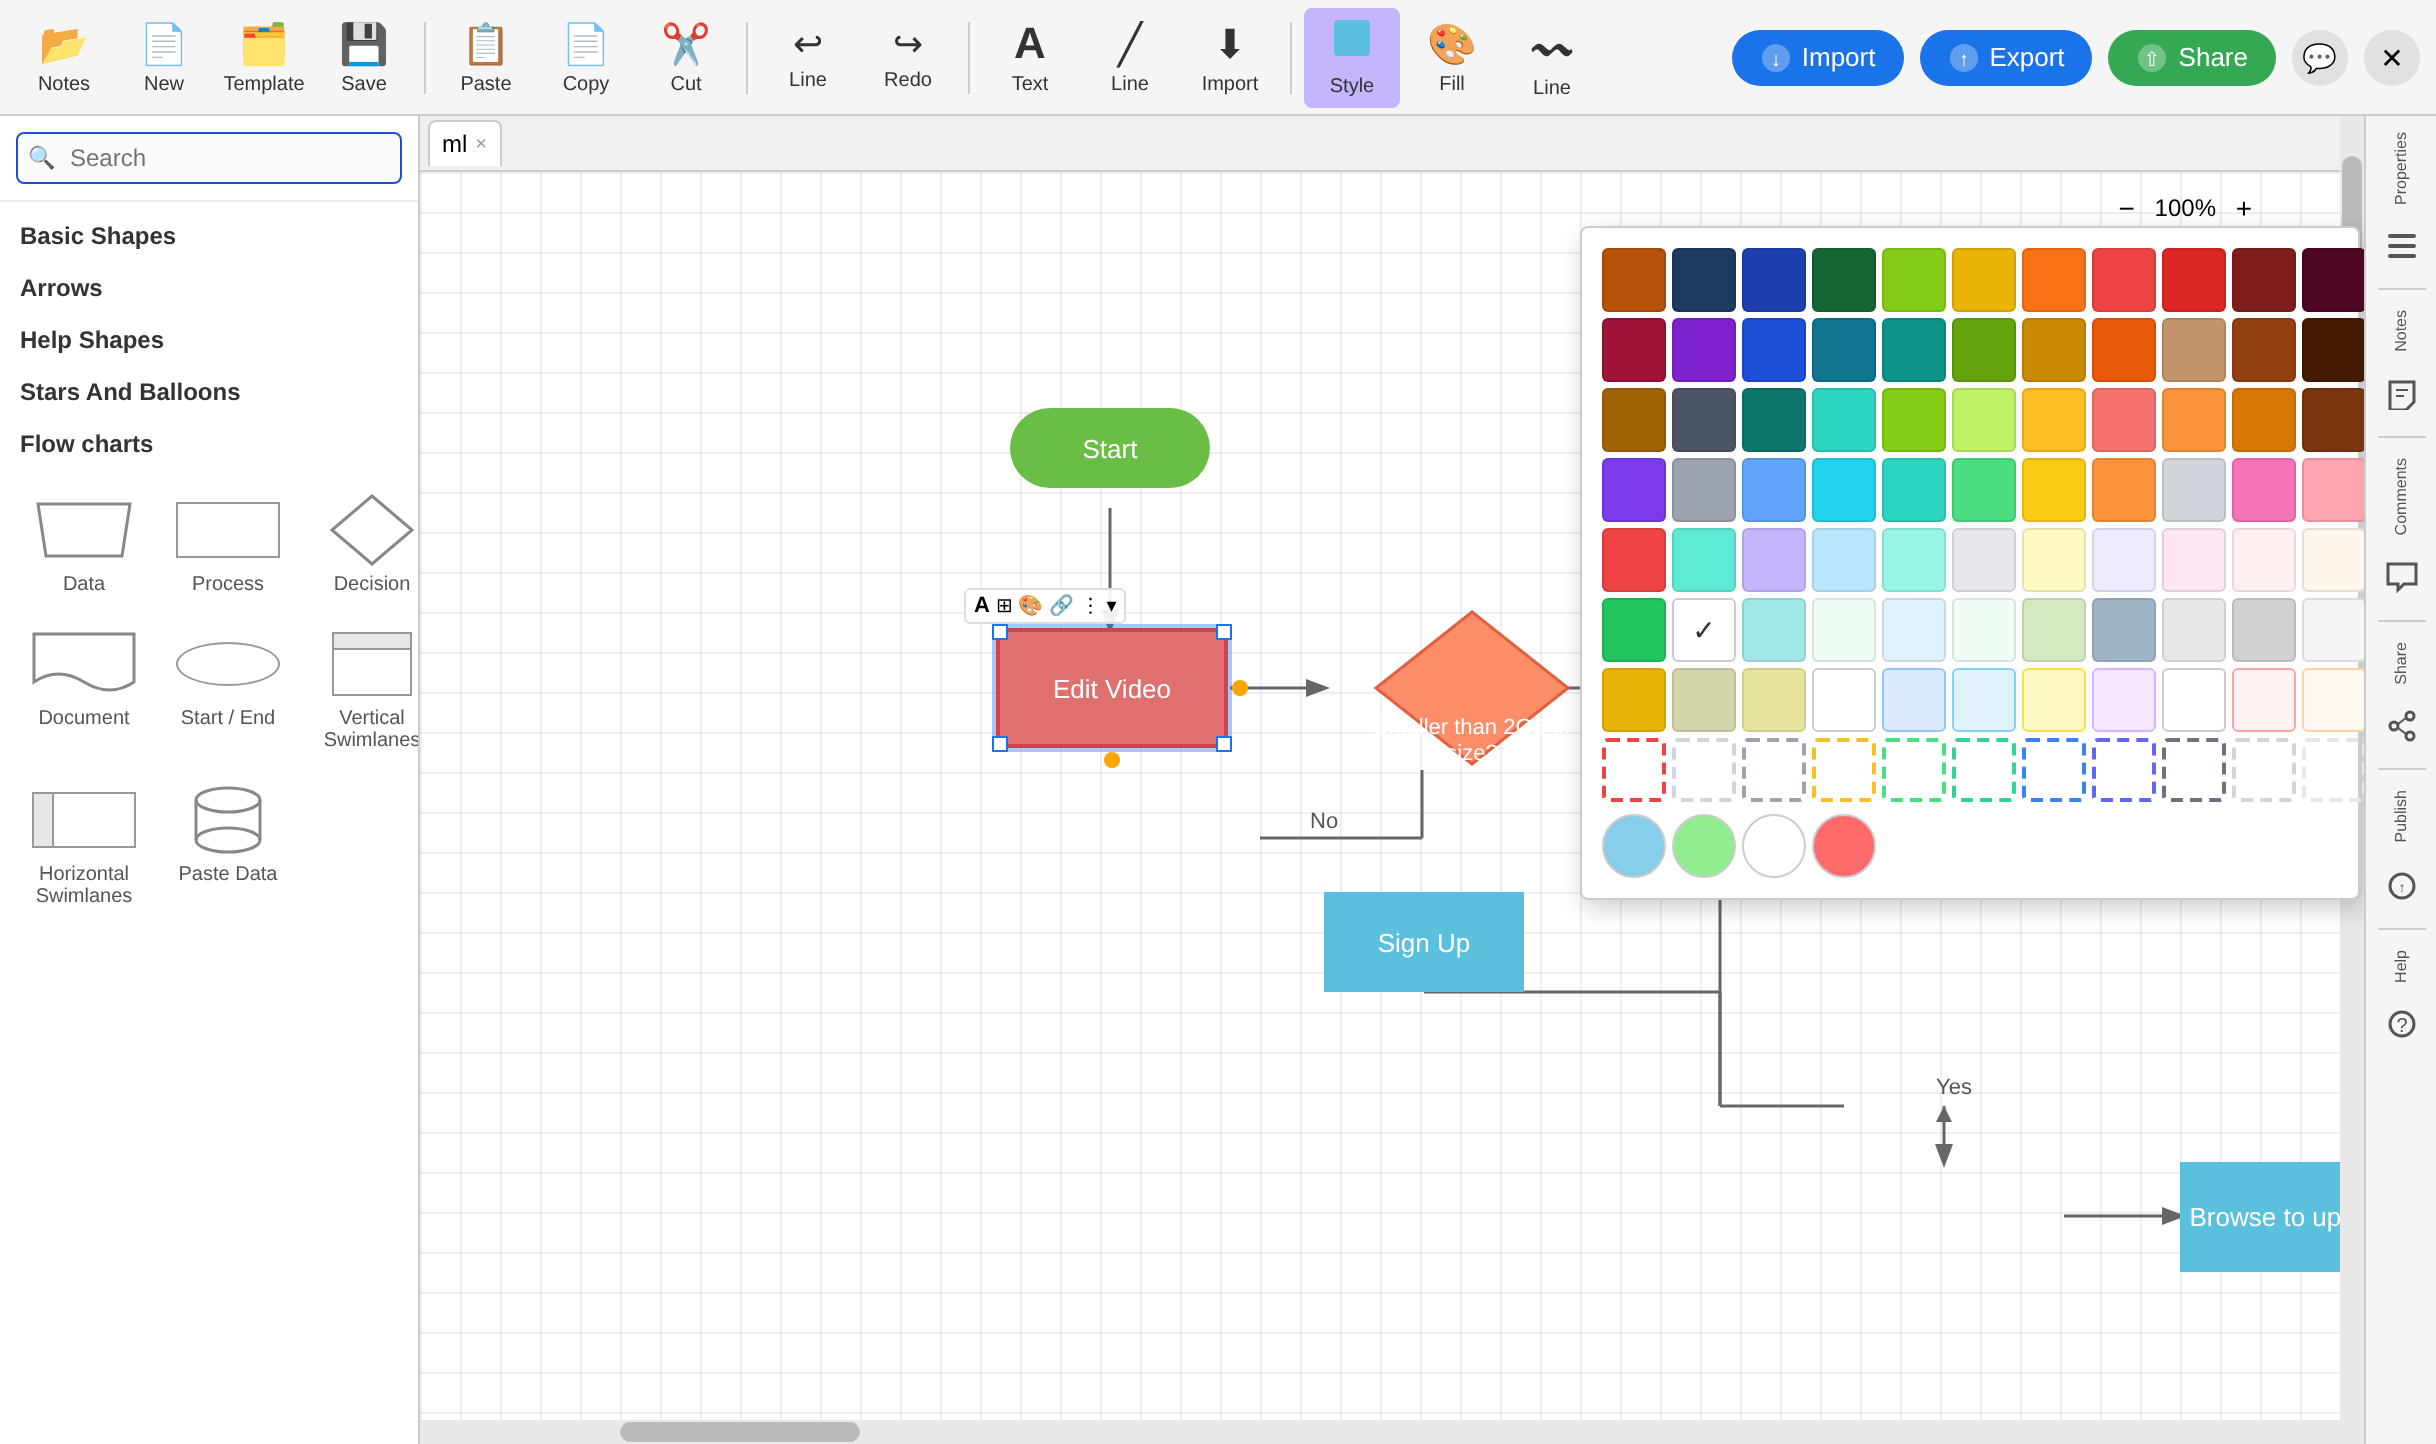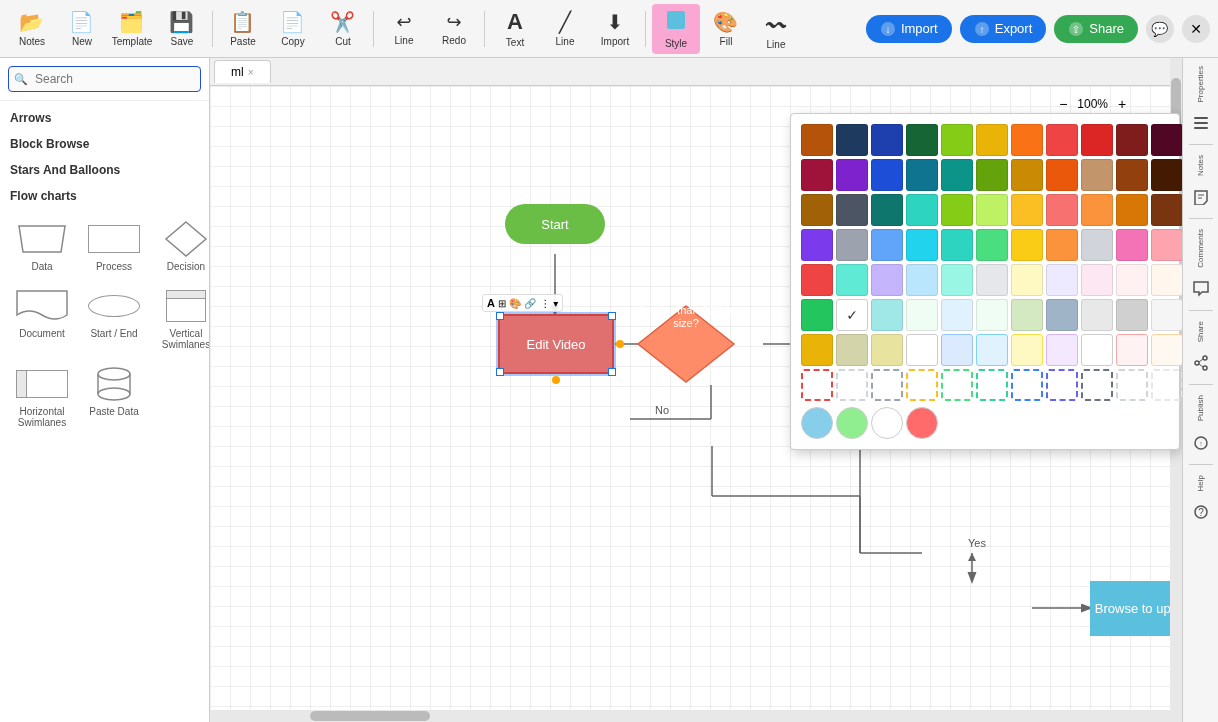--- a/index.html
+++ b/index.html
@@ -23,21 +23,21 @@
       width: 48px;
       height: 50px;
       cursor: pointer;
       border: none;
       background: none;
       font-size: 10px;
       color: #333;
       border-radius: 4px;
     }
     .tool-btn .icon { font-size: 20px; margin-bottom: 2px; }
-    .tool-btn.active { background: #f9a8d4; align-items: center; }
+    .tool-btn.active { background: #c4b5fd; align-items: center; }
     .tool-sep { width: 1px; height: 36px; background: #ccc; margin: 0 4px; }
 
     
     #right-toolbar {
       margin-left: auto;
       display: flex;
       align-items: center;
       gap: 8px;
     }
     .action-btn {
@@ -160,21 +160,21 @@
       align-items: center;
       background: #f0f0f0;
       border-bottom: 1px solid #ccc;
       padding: 0 4px;
       height: 28px;
     }
     .tab {
       display: flex;
       align-items: center;
       gap: 4px;
-      padding: 4px 16px;
+      padding: 4px 6px;
       font-size: 12px;
       background: #fff;
       border: 1px solid #ccc;
       border-bottom: none;
       border-radius: 4px 4px 0 0;
       cursor: pointer;
     }
     .tab-close { font-size: 10px; color: #999; cursor: pointer; }
     #canvas {
       width: 100%;
@@ -425,22 +425,23 @@
 
 <div id="main">
 
   <div id="sidebar">
     <div id="search-box">
       <div class="search-wrap">
         <input type="text" placeholder="Search" style="">
       </div>
     </div>
     <div id="shape-categories">
+      <div class="category-header">Basic Shapes</div>
       <div class="category-header">Arrows</div>
-      <div class="category-header">Block Browse</div>
+      <div class="category-header">Help Shapes</div>
       <div class="category-header">Stars And Balloons</div>
       <div class="category-header">Flow charts</div>
 
       <div class="shape-grid">
         <div class="shape-item">
           <div class="shape-canvas">
             <svg width="54" height="30">
               <polygon points="8,28 4,2 50,2 46,28" fill="none" stroke="#888" stroke-width="1.5"></polygon>
             </svg>
           </div>
@@ -571,27 +572,30 @@
 
       <div style="position:absolute;left:272px;top:208px;display:flex;gap:3px;align-items:center;background:rgba(255,255,255,0.9);padding:2px 4px;border-radius:3px;border:1px solid #ddd;">
         <span style="font-size:11px;font-weight:bold;">A</span>
         <span style="font-size:10px;">⊞</span>
         <span style="font-size:10px;">🎨</span>
         <span style="font-size:10px;">🔗</span>
         <span style="font-size:10px;">⋮</span>
         <span style="font-size:10px;">▾</span>
       </div>
 
-      <div style="position:absolute;left:426px;top:218px;width:100px;height:80px;display:flex;align-items:flex-start;justify-content:center;">
+      <div style="position:absolute;left:476px;top:218px;width:100px;height:80px;display:flex;align-items:flex-end;justify-content:center;">
         <svg width="100" height="80" style="position:absolute;top:0;left:0;">
           <polygon points="50,2 98,40 50,78 2,40" fill="#ff8c69" stroke="#e06040" stroke-width="1.5"></polygon>
         </svg>
         <span style="position:relative;z-index:1;color:white;font-size:11px;text-align:center;line-height:1.2;">Smaller than 2GB in size?</span>
       </div>
 
+      <div class="fc-node" style="left:452px;top:360px;width:100px;height:50px;background:#5bc0de;color:white;">
+        <span>Sign Up</span>
+      </div>
 
 
       <div class="fc-node" style="left:880px;top:495px;width:110px;height:55px;background:#5bc0de;color:white;">
         <span>Browse to upload</span>
       </div>
 
     </div>
 
     <div id="color-picker-overlay">
       <div class="color-grid">

